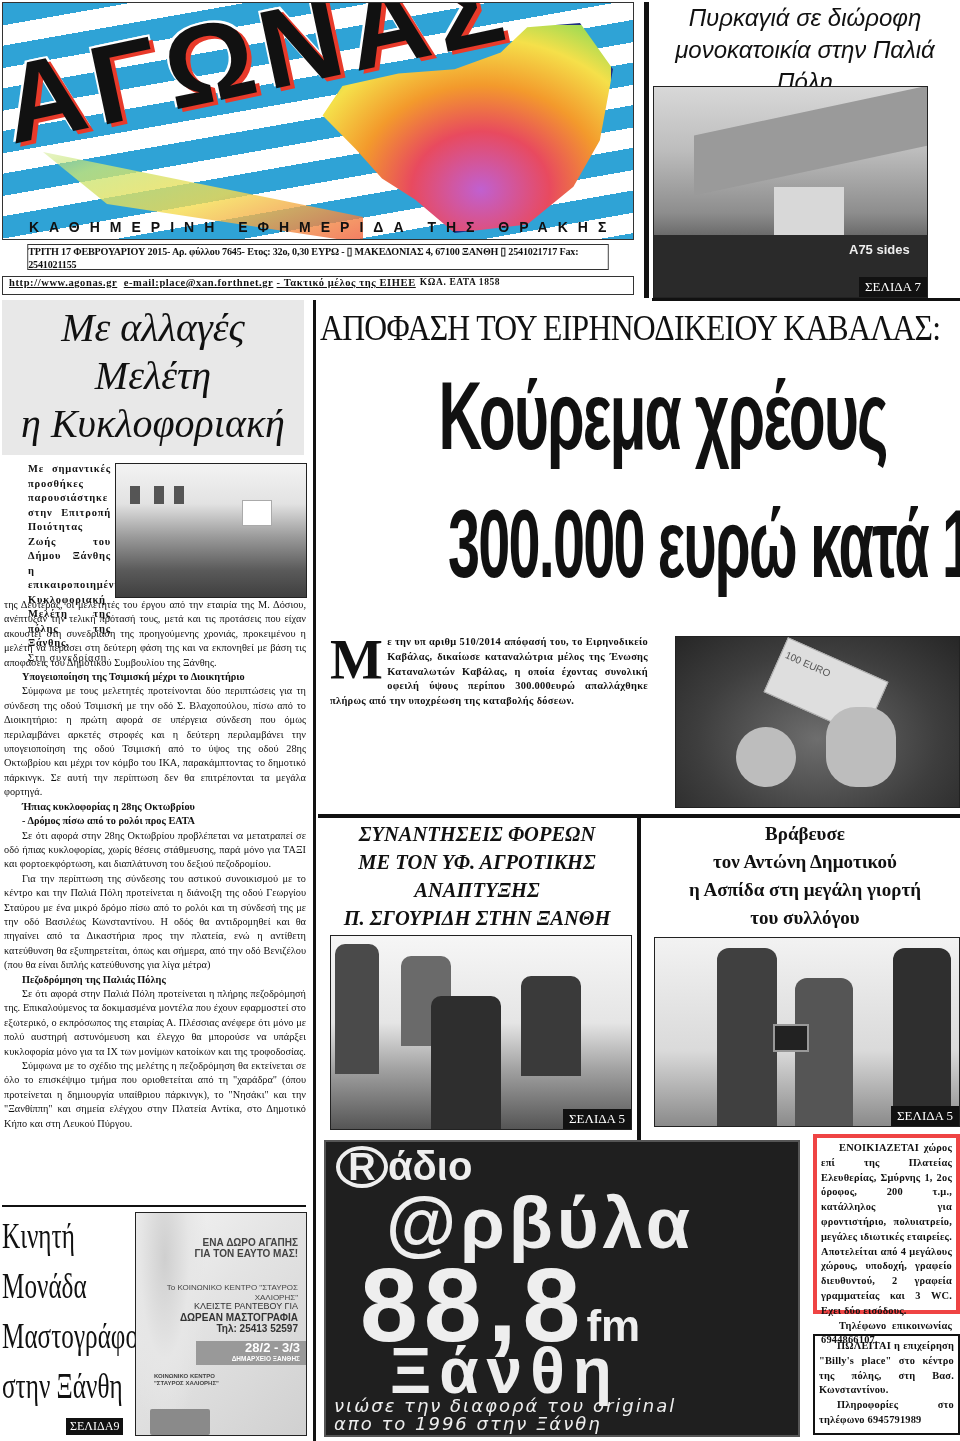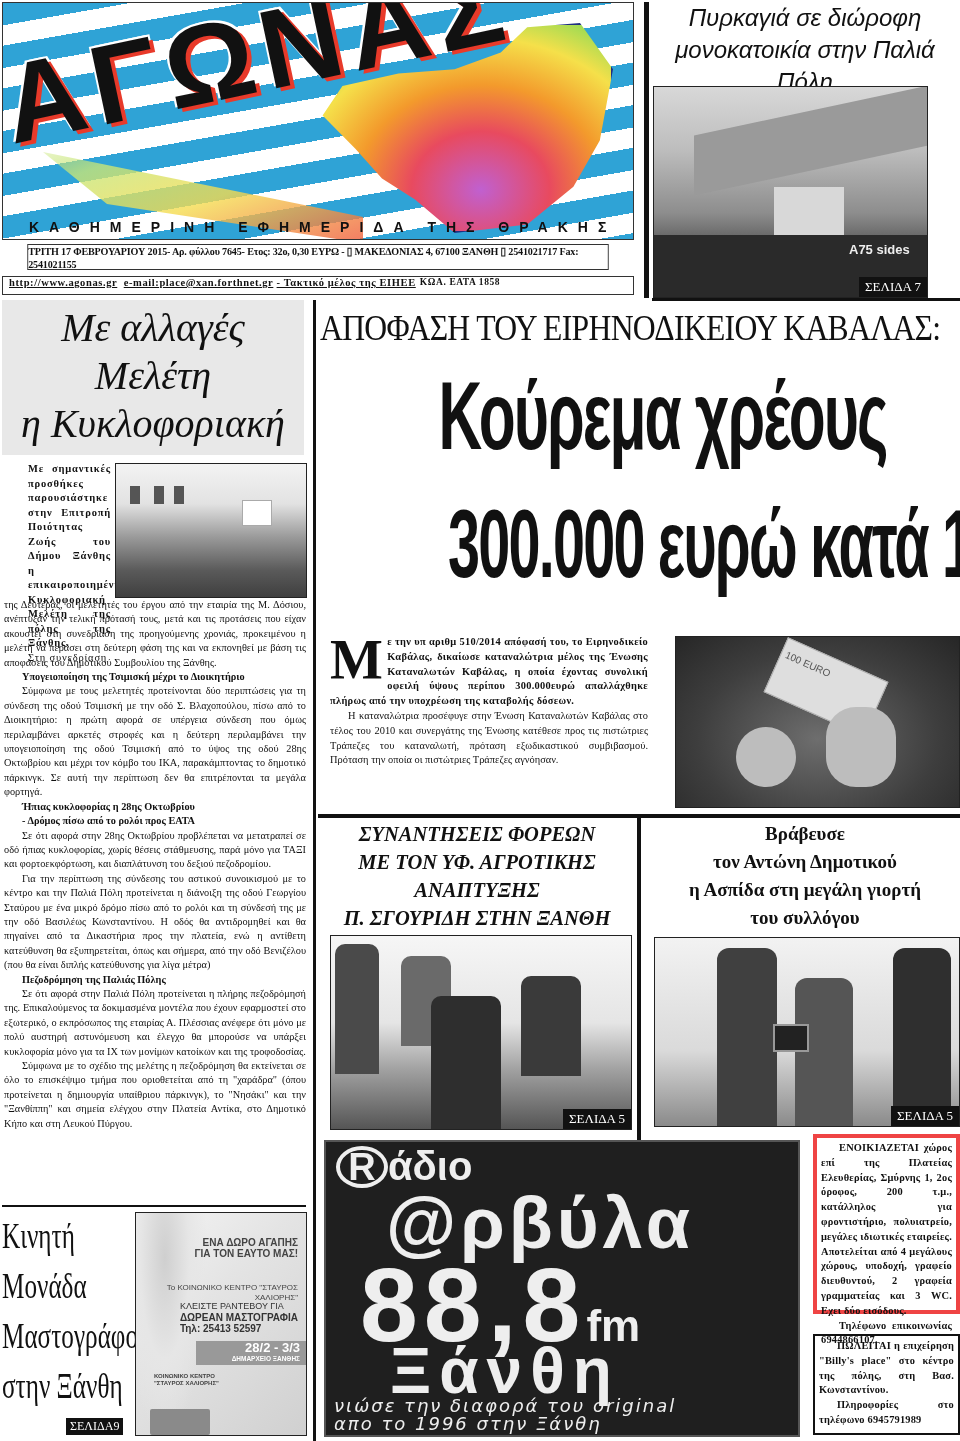--- a/index.html
+++ b/index.html
@@ -57,21 +57,21 @@
   #traffic-body p.sub { font-weight: 700; }
   #traffic-body p.first { text-indent: 0; }
 
   #left-rule { left: 2px; top: 1205px; width: 304px; height: 2px; background: #111; }
   #mammo-head { left: 2px; top: 1212px; width: 130px; height: 200px; font-family: "Liberation Serif", serif; font-size: 35px; line-height: 50px; transform: scaleX(0.72); transform-origin: 0 0; white-space: nowrap; }
   #mammo-tag { left: 66px; top: 1418px; font-size: 12px; padding: 1px 4px; }
   #mammo-ad { left: 135px; top: 1212px; width: 172px; height: 224px; border: 1px solid #222; overflow: hidden;
     background: linear-gradient(135deg, #f5f5f5 0%, #e4e4e4 40%, #d0d0d0 100%); font-family: "Liberation Sans", sans-serif; }
   #mammo-ad .t1 { position: absolute; right: 8px; top: 24px; text-align: right; font-size: 10px; font-weight: 700; color: #444; line-height: 11px; }
   #mammo-ad .t2 { position: absolute; right: 8px; top: 70px; text-align: right; font-size: 8px; color: #444; line-height: 10px; }
-  #mammo-ad .t3 { position: absolute; right: 8px; top: 82px; font-size: 10px; font-weight: 700; color: #333; line-height: 11px; }
+  #mammo-ad .t3 { position: absolute; right: 8px; top: 82px; text-align: right; font-size: 10px; font-weight: 700; color: #333; line-height: 11px; }
   #mammo-ad .band { position: absolute; left: 60px; right: 0; top: 128px; height: 24px; background: #999; color: #fff; text-align: right; padding-right: 6px; }
   #mammo-ad .band .d1 { font-size: 13px; font-weight: 700; line-height: 13px; display: block; }
   #mammo-ad .band .d2 { font-size: 6.5px; font-weight: 700; line-height: 9px; display: block; }
   #mammo-ad .org { position: absolute; left: 18px; top: 160px; font-size: 6px; color: #444; line-height: 7px; font-weight: 700; }
   #mammo-ad .truck { position: absolute; left: 14px; top: 196px; width: 60px; height: 26px; background: #8a8a8a; border-radius: 2px; }
   #mammo-ad .figure { position: absolute; left: 0; top: 0; width: 72px; height: 224px; background: radial-gradient(ellipse at 40% 20%, #cfcfcf 0%, #e6e6e6 40%, transparent 70%); }
 
   
   #main-vrule { left: 313px; top: 300px; width: 3px; height: 1141px; background: #111; }
   #lead-rule { left: 652px; top: 298px; width: 308px; height: 3px; background: #111; }
@@ -220,21 +220,20 @@
 <div id="main-vrule" class="abs"></div>
 <div id="lead-rule" class="abs"></div>
 <div id="lead-kicker" class="abs">ΑΠΟΦΑΣΗ ΤΟΥ ΕΙΡΗΝΟΔΙΚΕΙΟΥ ΚΑΒΑΛΑΣ:</div>
 <div id="lead-head1" class="abs">Κούρεμα χρέους</div>
 <div id="lead-head2" class="abs">300.000 ευρώ κατά 100%</div>
 
 <div id="lead-body" class="abs">
   <p class="bold">
     <span class="dropcap">Μ</span><span>ε την υπ αριθμ 510/2014 απόφασή του, το Ειρηνοδικείο Καβάλας, δικαίωσε καταναλώτρια μέλος της Ένωσης Καταναλωτών Καβάλας, η οποία έχοντας συνολική οφειλή ύψους περίπου 300.000ευρώ απαλλάχθηκε πλήρως από την υποχρέωση της καταβολής δόσεων.</span>
   </p>
-  <p class="norm">Η καταναλώτρια προσέφυγε στην Ένωση Καταναλωτών Καβάλας στο τέλος του 2010 και συνεργάτης της Ένωσης κατέθεσε προς τις πιστώτριες Τράπεζες του καταναλωτή, πρόταση εξωδικαστικού συμβιβασμού. Πρόταση την οποία οι πιστώτριες Τράπεζες αγνόησαν.</p>
 </div>
 
 <div id="lead-photo" class="abs">
   <div class="note">100 EURO</div>
   <div class="hand" style="left:60px;top:90px"></div>
   <div class="hand" style="left:150px;top:70px;width:70px;height:80px"></div>
 </div>
 
 <div id="sec-rule" class="abs"></div>
 <div id="meet-vrule" class="abs"></div>

